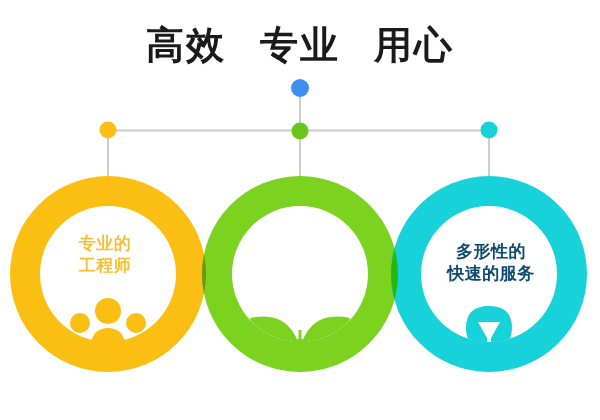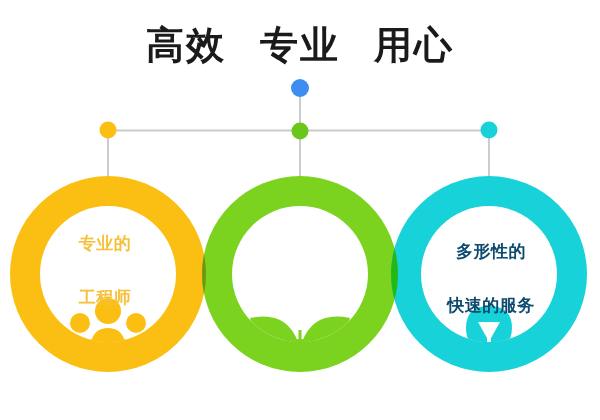--- a/index.html
+++ b/index.html
@@ -65,21 +65,21 @@
   
   .card-label {
     position: absolute;
     text-align: center;
     line-height: 1.32;
     font-size: 17px;
     font-weight: bold;
     letter-spacing: 0.5px;
     white-space: nowrap;
   }
-  .card-label .l2 { display: block; margin-top: 32px; }
+  .card-label .l2 { display: block; }
 
   #label-1 {
     left: 22px;
     top: 232px;
     width: 166px;
     color: #F5C03A;
   }
   #label-2 {
     left: 207px;
     top: 232px;

